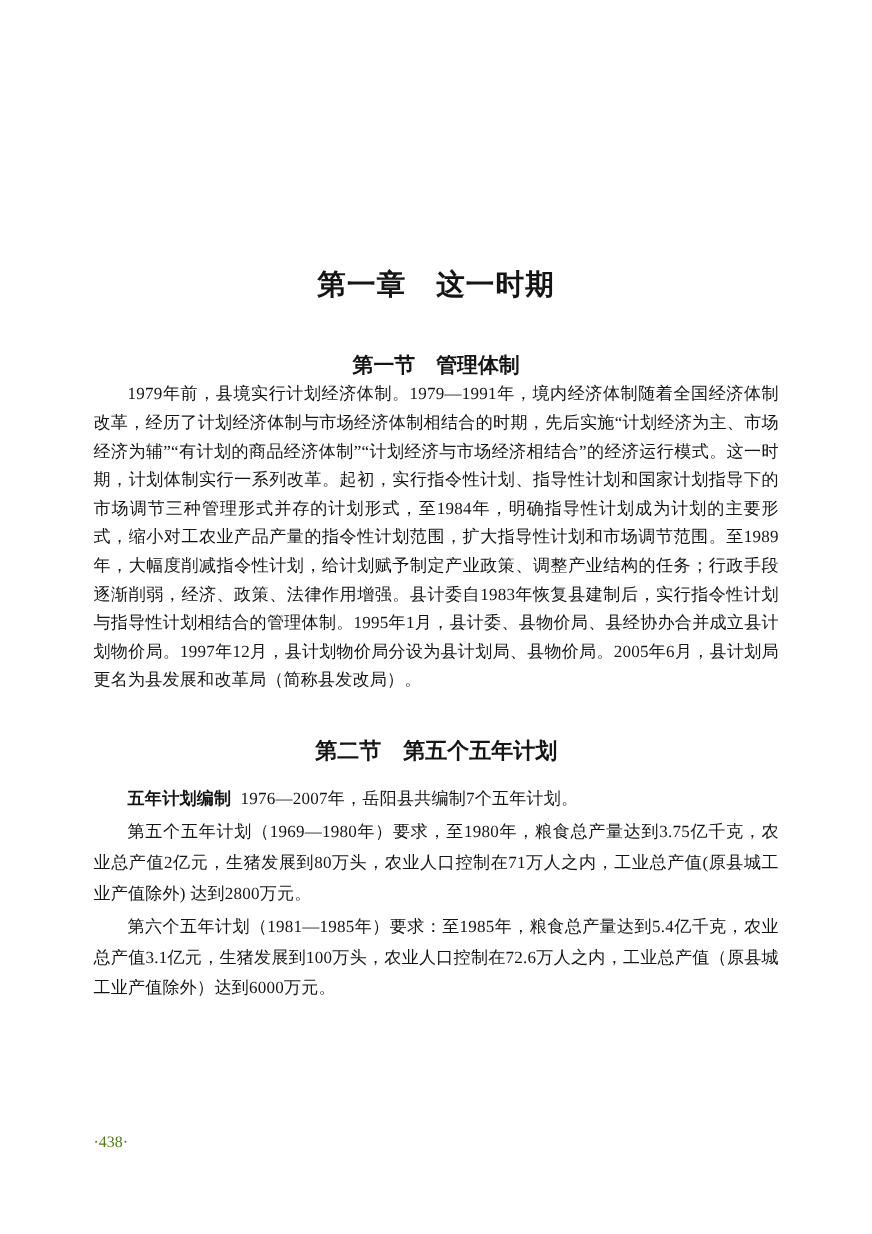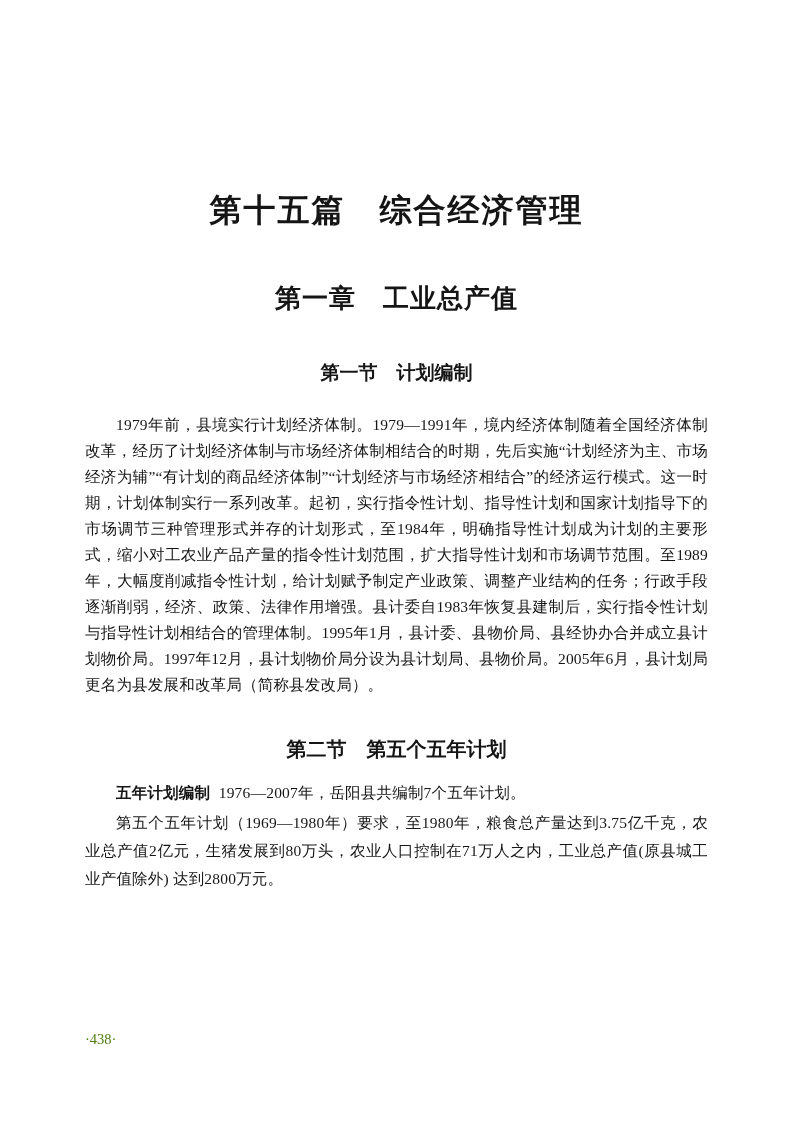--- a/index.html
+++ b/index.html
@@ -55,21 +55,20 @@
   }
   .body-para {
     margin: 0;
     font-size: 15.5px;
     line-height: 26px;
     text-align: justify;
     text-indent: 2em;
     letter-spacing: 0.2px;
   }
   .body-para.first {
-    margin-top: 26px;
   }
   .body-para.lower {
     line-height: 28px;
   }
   .subsection-title {
     margin-top: 38px;
     padding-left: 2em;
     font-size: 15px;
     line-height: 21px;
     font-weight: bold;
@@ -94,33 +93,33 @@
     line-height: 18px;
     font-family: "Liberation Serif", "DejaVu Serif", serif;
     color: #4d7c0f;
   }
 </style>
 </head>
 <body>
 
 <div class="page">
 
-  <h1 class="part-title">第十五篇　综合经济管理</h1>
 
-  <h2 class="chapter-title">第一章　工业总产值</h2>
+  <h2 class="chapter-title">第一章　这一时期</h2>
 
-  <h3 class="section-title s1">第一节　计划编制</h3>
+  <h3 class="section-title s1">第一节　管理体制</h3>
 
   <p class="body-para first">1979年前，县境实行计划经济体制。1979—1991年，境内经济体制随着全国经济体制改革，经历了计划经济体制与市场经济体制相结合的时期，先后实施“计划经济为主、市场经济为辅”“有计划的商品经济体制”“计划经济与市场经济相结合”的经济运行模式。这一时期，计划体制实行一系列改革。起初，实行指令性计划、指导性计划和国家计划指导下的市场调节三种管理形式并存的计划形式，至1984年，明确指导性计划成为计划的主要形式，缩小对工农业产品产量的指令性计划范围，扩大指导性计划和市场调节范围。至1989年，大幅度削减指令性计划，给计划赋予制定产业政策、调整产业结构的任务；行政手段逐渐削弱，经济、政策、法律作用增强。县计委自1983年恢复县建制后，实行指令性计划与指导性计划相结合的管理体制。1995年1月，县计委、县物价局、县经协办合并成立县计划物价局。1997年12月，县计划物价局分设为县计划局、县物价局。2005年6月，县计划局更名为县发展和改革局（简称县发改局）。</p>
 
   <h3 class="section-title s2">第二节　第五个五年计划</h3>
 
 
   <p class="body-para lower lead-para">
     <span class="lead">五年计划编制</span><span>1976—2007年，岳阳县共编制7个五年计划。</span>
   </p>
 
   <p class="body-para lower plan-para">第五个五年计划（1969—1980年）要求，至1980年，粮食总产量达到3.75亿千克，农业总产值2亿元，生猪发展到80万头，农业人口控制在71万人之内，工业总产值(原县城工业产值除外) 达到2800万元。</p>
 
+  <p class="body-para lower plan-para">第六个五年计划（1981—1985年）要求：至1985年，粮食总产量达到5.4亿千克，农业总产值3.1亿元，生猪发展到100万头，农业人口控制在72.6万人之内，工业总产值（原县城工业产值除外）达到6000万元。</p>
 
   <div class="page-number">·438·</div>
 
 </div>
 
 </body></html>

